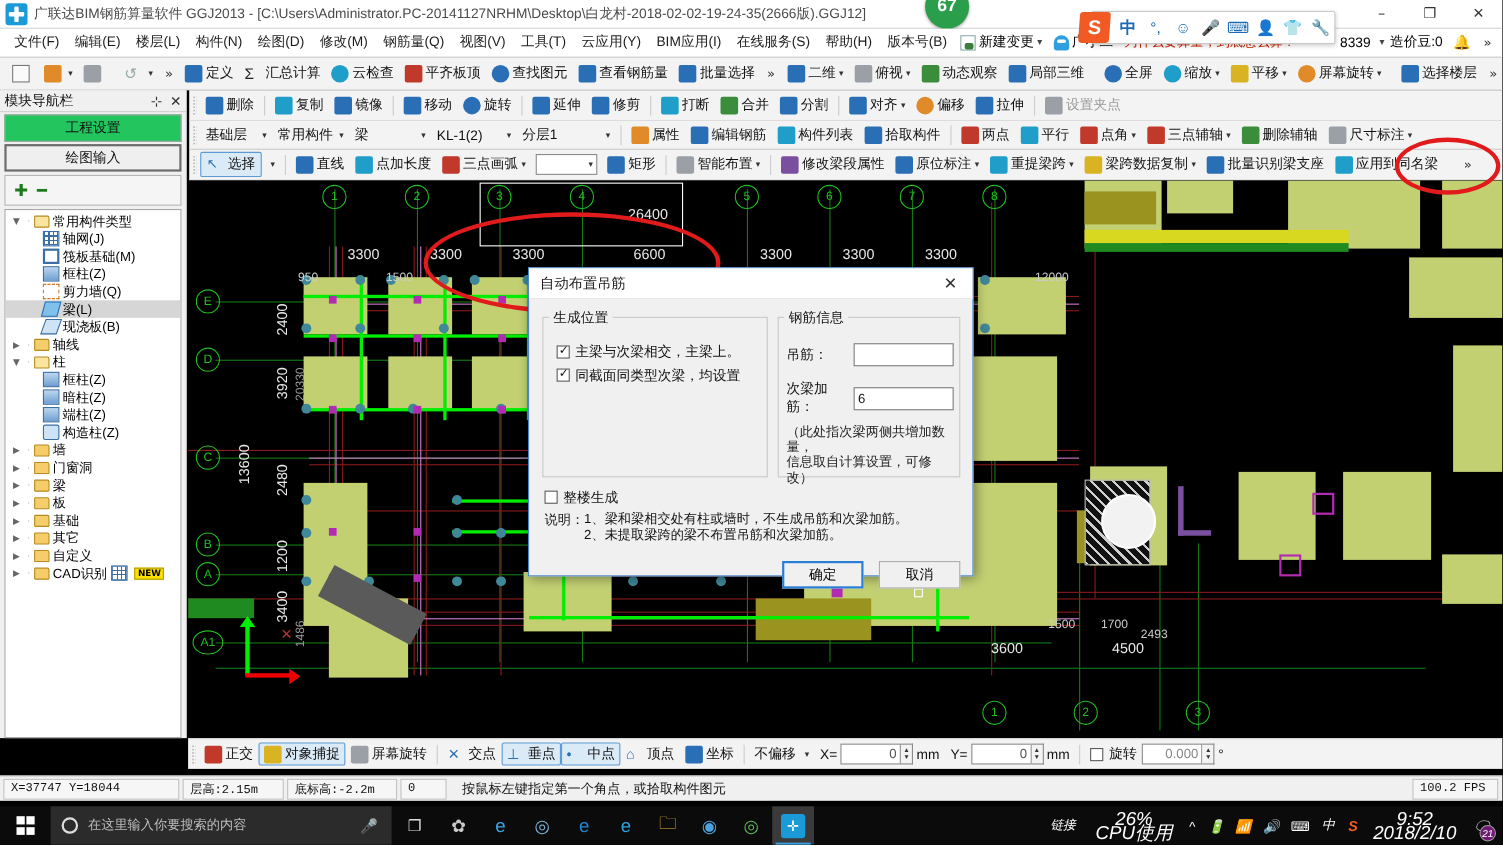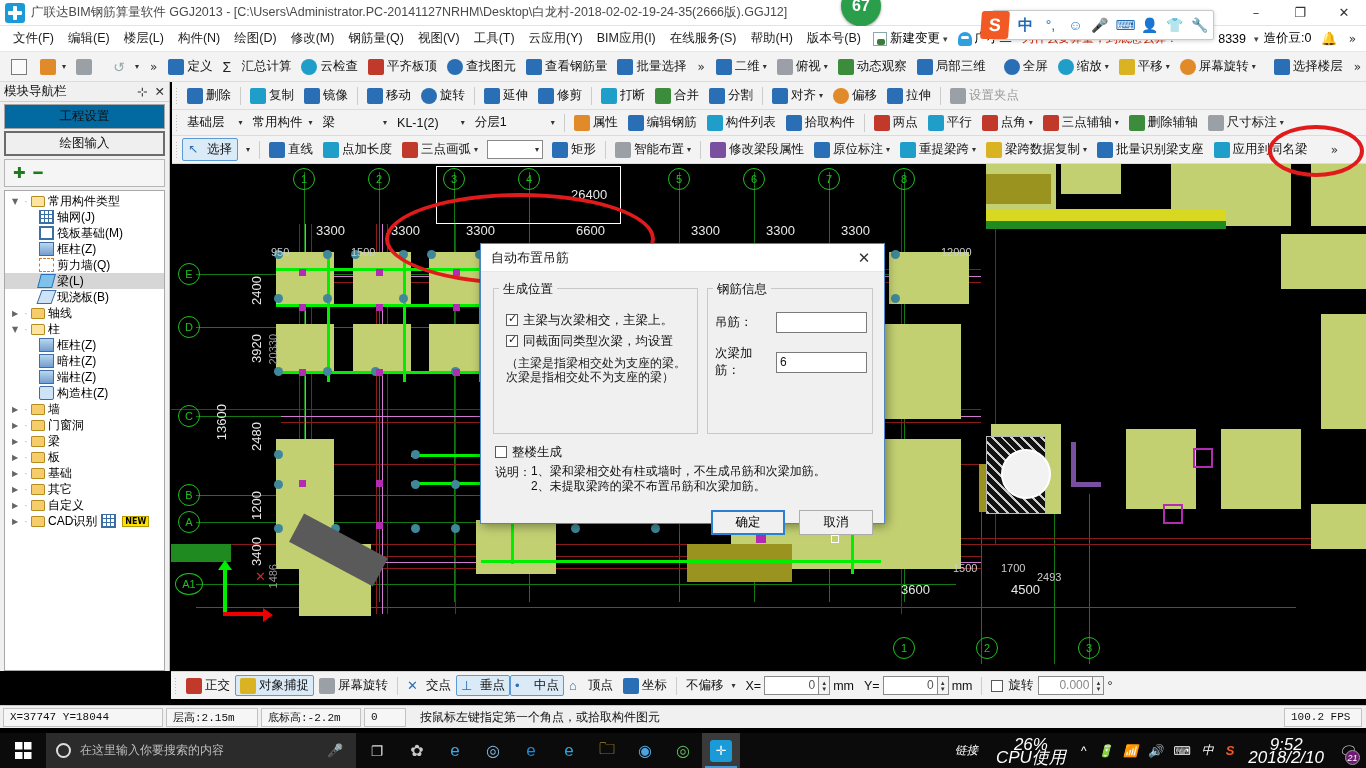--- a/index.html
+++ b/index.html
@@ -117,21 +117,21 @@
     position:absolute; left:0; top:82px; width:170px; height:589px;
     background:#f0f0f0; border-right:1px solid #b9b9b9;
     display:flex; flex-direction:column;
   }
   .lp-head{
     height:20px; display:flex; align-items:center; padding:0 4px;
     background:#f0f0f0; border-bottom:1px solid #cfcfcf; font-size:12.5px; color:#111;
   }
   .lp-head .sp{ margin-left:auto; display:flex; gap:7px; color:#333;}
   .lp-btn{
-    height:25px; margin:2px 4px 0 4px; background:#0369a1;
+    height:25px; margin:2px 4px 0 4px; background:#22c55e;
     border:1px solid #a5a5a5; display:flex; align-items:center; justify-content:center;
     font-size:12.5px; color:#111;
   }
   .lp-btn.sel{ border:2px solid #6b6b6b; background:#efefef;}
   .lp-tools{
     height:28px; margin:3px 4px 0 4px; background:#f5f5f5; border:1px solid #b5b5b5;
     display:flex; align-items:center; gap:8px; padding-left:8px;
   }
   .plus-ic{ color:#1f7a1f; font-size:15px; font-weight:bold; font-family:"DejaVu Sans",sans-serif;}
   .minus-ic{ color:#1f7a1f; font-size:15px; font-weight:bold; font-family:"DejaVu Sans",sans-serif;}
@@ -1026,38 +1026,36 @@
       <div class="gbox-title" style="left:18px; top:9px;">生成位置</div>
       <div style="position:absolute; left:25px; top:40px; width:186px;">
         <div class="cbrow">
           <span class="cbox checked"></span>
           <span>主梁与次梁相交，主梁上。</span>
         </div>
         <div class="cbrow">
           <span class="cbox checked"></span>
           <span>同截面同类型次梁，均设置</span>
         </div>
-        <div class="note" style="margin-top:6px;">
-          <div>（主梁是指梁相交处为支座的梁。</div>
-          <div>次梁是指相交处不为支座的梁）</div>
-        </div>
       </div>
 
       <div class="gbox" style="left:226px; top:16px; width:166px; height:146px;"></div>
       <div class="gbox-title" style="left:232px; top:9px;">钢筋信息</div>
       <div style="position:absolute; left:234px; top:40px; width:152px;">
         <div class="fldrow">
           <span class="fldlbl">吊筋：</span>
           <span class="fldinp"></span>
         </div>
         <div class="fldrow" style="margin-top:12px;">
           <span class="fldlbl">次梁加筋：</span>
           <span class="fldinp">6</span>
         </div>
         <div class="note" style="margin-top:4px;">
+          <div>（此处指次梁两侧共增加数量，</div>
+          <div>信息取自计算设置，可修改）</div>
         </div>
       </div>
 
       <div class="cbrow" style="position:absolute; left:14px; top:172px;">
         <span class="cbox"></span>
         <span>整楼生成</span>
       </div>
 
       <div style="position:absolute; left:14px; top:192px; display:flex; font-size:12px; color:#111;">
         <span>说明：</span>

